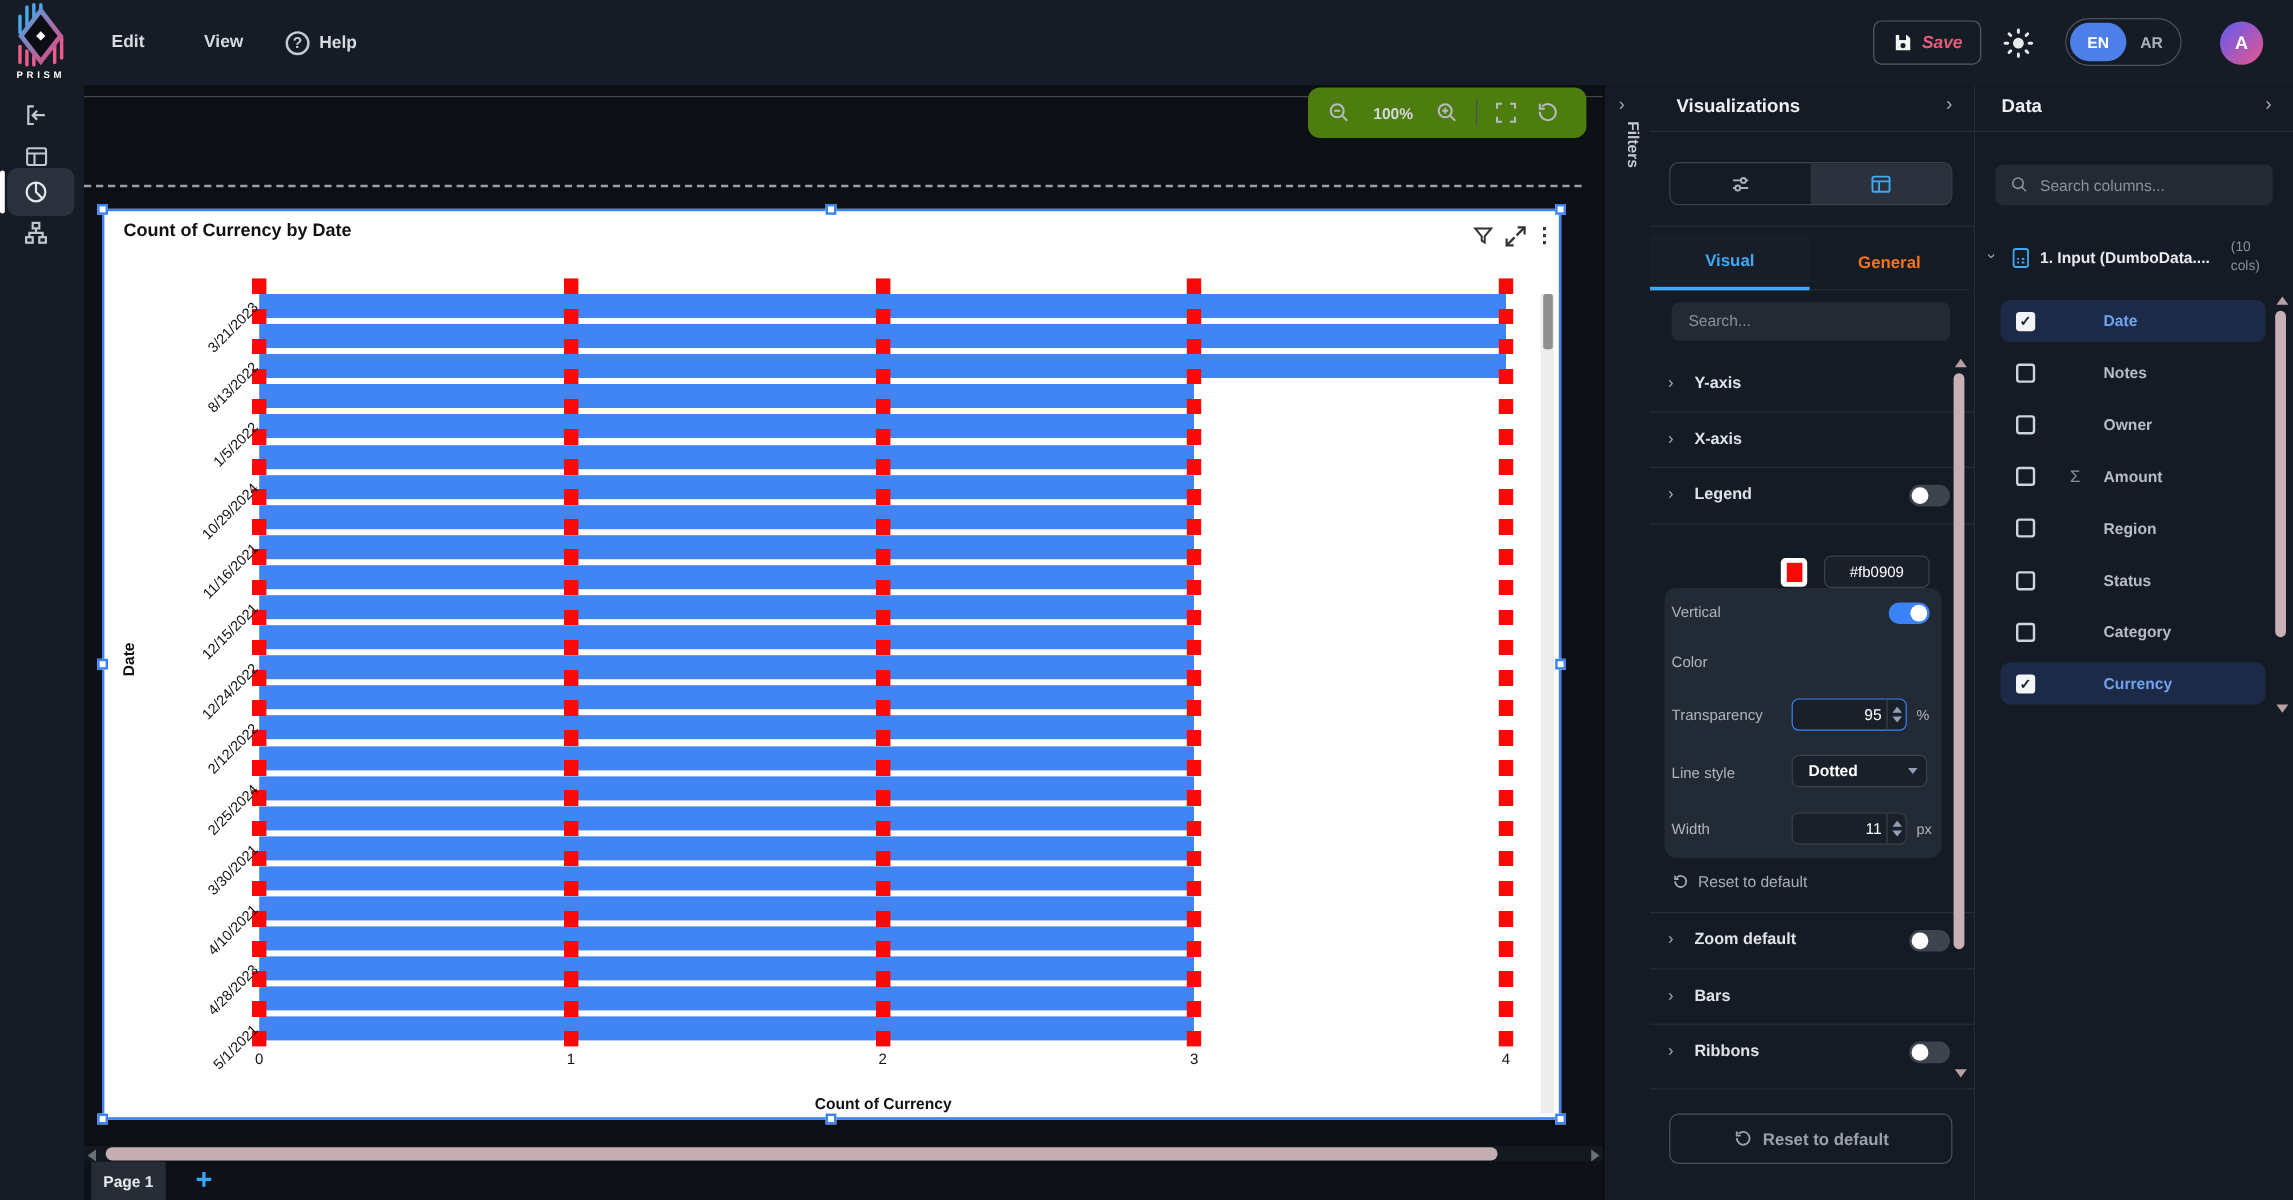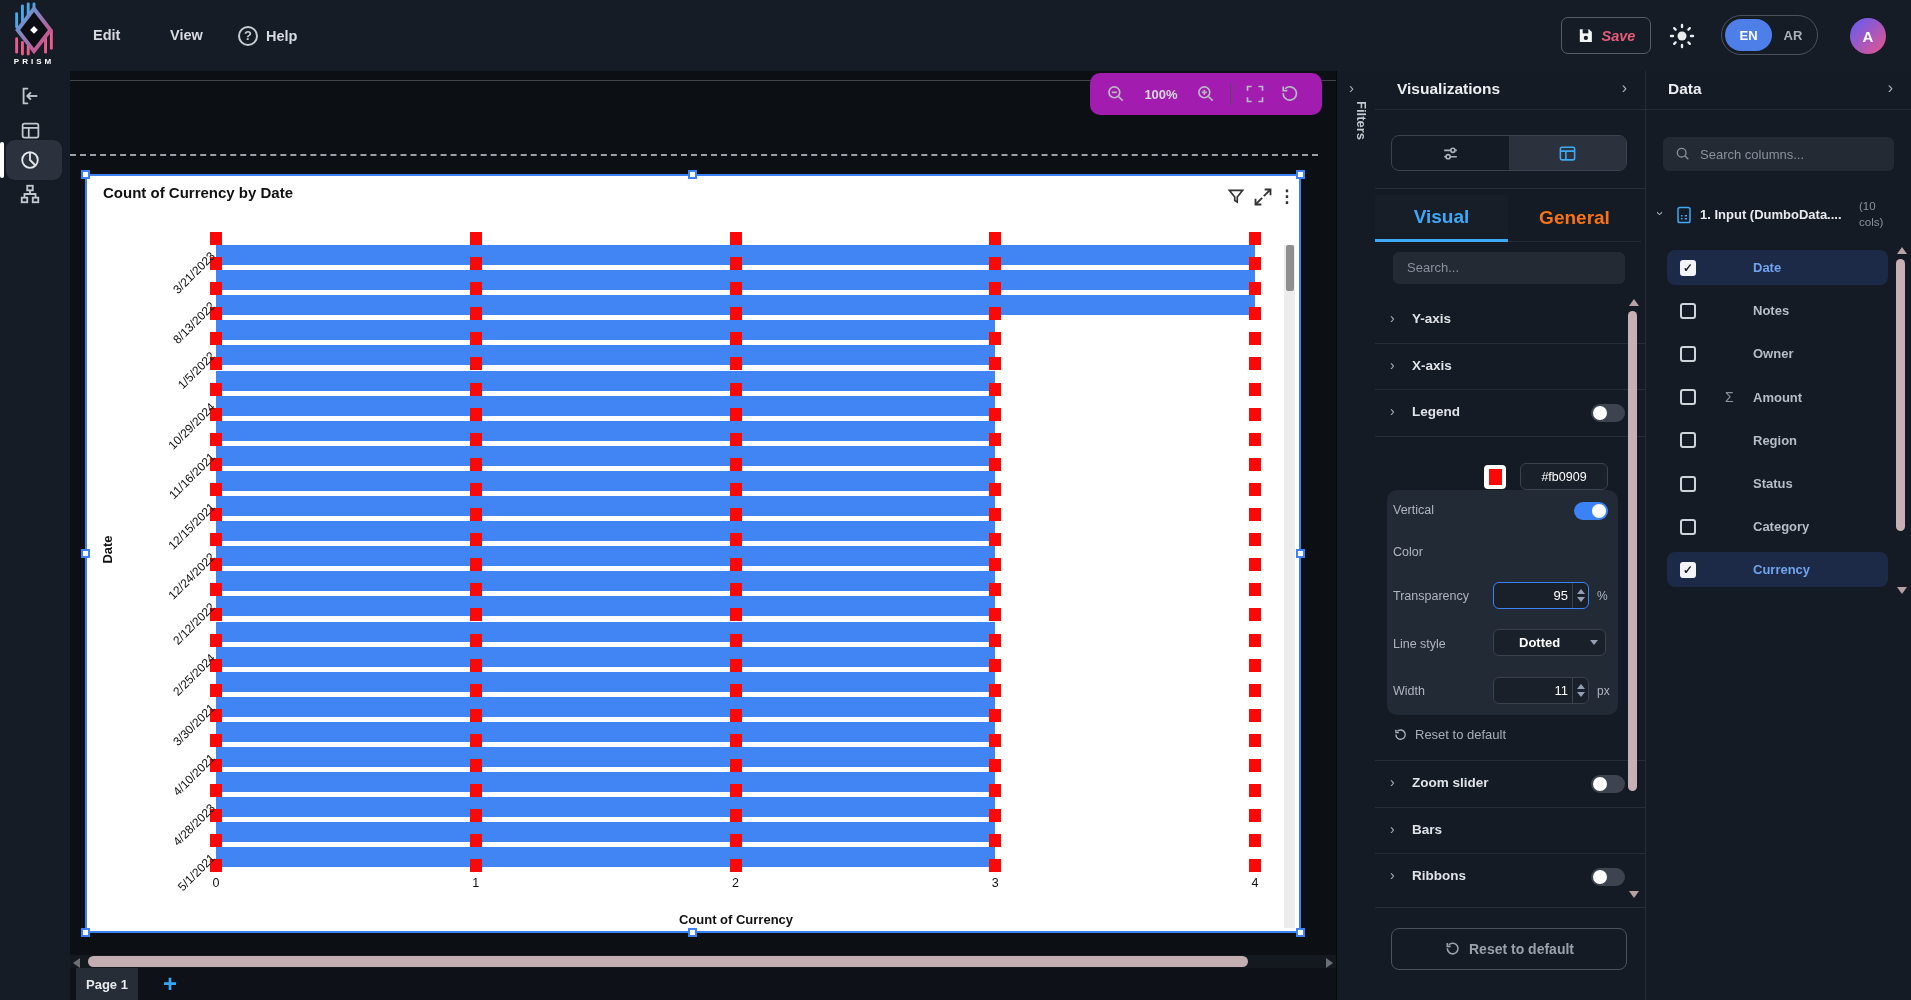--- a/index.html
+++ b/index.html
@@ -24,21 +24,21 @@
 
   
   #sidebar { position:absolute; left:0; top:71px; width:70px; height:929px; background:#161c25; z-index:40; }
   .side-ic { position:absolute; left:13px; width:34px; height:34px; display:flex; align-items:center; justify-content:center; }
   #side-active-bg { position:absolute; left:6px; top:69px; width:56px; height:40px; background:#2b323d; border-radius:9px; }
   #side-active-bar { position:absolute; left:0px; top:71px; width:4px; height:36px; background:#fff; border-radius:3px; }
 
   
   #canvas { position:absolute; left:70px; top:71px; width:1266px; height:929px; background:#0c0f14; }
   #canvas-topline { position:absolute; left:0; top:9px; width:1266px; height:1px; background:#42474e; }
-  #zoom-toolbar { position:absolute; left:1020px; top:2px; width:232px; height:42px; background:#a21caf; border-radius:10px; display:flex; align-items:center; padding:0 16px; gap:14px; z-index:5; }
+  #zoom-toolbar { position:absolute; left:1020px; top:2px; width:232px; height:42px; background:#4d7c0f; border-radius:10px; display:flex; align-items:center; padding:0 16px; gap:14px; z-index:5; }
   #zoom-level { color:#d5d8dc; font-size:13px; font-weight:bold; width:42px; text-align:center; }
   .tb-div { width:1px; height:22px; background:#4a4f56; }
   #page-dashed { position:absolute; left:0; top:83px; width:1248px; border-top:2px dashed #9aa0a8; }
 
   
   #widget { position:absolute; left:15px; top:103px; width:1216px; height:759px; background:#ffffff; border:2px solid #3b82f6; }
   .handle { position:absolute; width:9px; height:9px; background:#fff; border:2px solid #3b82f6; z-index:6; }
   #widget-title { position:absolute; left:16px; top:8px; color:#111; font-size:15px; font-weight:bold; }
   .w-icon { position:absolute; top:11px; width:20px; height:20px; }
   #w-kebab { color:#333; font-size:17px; font-weight:bold; line-height:20px; text-align:center; }
@@ -71,21 +71,21 @@
 
   
   #viz { position:absolute; left:1375px; top:71px; width:271px; height:929px; background:#151b24; border-right:1px solid #262d37; }
   .panel-header { position:absolute; left:0; top:0; width:100%; height:39px; border-bottom:1px solid #262d37; }
   .panel-title { position:absolute; left:22px; top:9px; color:#eceef1; font-size:15.5px; font-weight:bold; }
   .panel-chev { position:absolute; right:18px; top:8px; color:#aab1bb; font-size:16px; }
   #viz-switch { position:absolute; left:16px; top:64px; width:236px; height:36px; border:1px solid #3a424e; border-radius:8px; display:flex; overflow:hidden; }
   .viz-switch-half { flex:1; display:flex; align-items:center; justify-content:center; }
   #viz-switch-right { background:#2b323d; }
   #viz-divider1 { position:absolute; left:0; top:117px; width:271px; height:1px; background:#262d37; }
-  .viz-tab { position:absolute; top:124px; width:133px; height:47px; display:flex; align-items:center; justify-content:center; font-size:19px; font-weight:bold; }
+  .viz-tab { position:absolute; top:124px; width:133px; height:47px; display:flex; align-items:center; justify-content:center; font-size:14px; font-weight:bold; }
   #tab-visual { left:0; color:#3fa9f5; border-bottom:3px solid #3fa9f5; background:#171e28; }
   #tab-general { left:133px; color:#f97316; border-bottom:1px solid #262d37; }
   #viz-search { position:absolute; left:18px; top:181px; width:232px; height:32px; background:#232a34; border-radius:6px; color:#8a919c; font-size:13px; line-height:32px; padding-left:14px; }
   .acc-row { position:absolute; left:0; width:271px; height:47px; }
   .acc-chev { position:absolute; left:15px; top:14px; color:#aab1bb; font-size:14px; }
   .acc-label { position:absolute; left:37px; top:15px; color:#dfe3e8; font-size:13.5px; font-weight:bold; }
   .acc-line { position:absolute; left:0; width:271px; height:1px; background:#262d37; }
   .toggle { position:absolute; width:34px; height:18px; border-radius:9px; }
   .toggle .knob { position:absolute; top:2px; width:14px; height:14px; background:#fff; border-radius:50%; }
   .toggle.off { background:#3d4450; } .toggle.off .knob { left:2px; }
@@ -412,21 +412,21 @@
   <div class="num-input" style="left:118px; top:511px; width:96px; border-color:#3b82f6;padding-left:34px;">
     <div class="num-val">95</div>
     <div class="spinner">
         <div class="sp-up"></div>
         <div class="sp-dn"></div>
       </div>
   </div>
   <div class="unit" style="left:222px; top:518px">%</div>
 
   <div class="gc-label" style="top:566px">Line style</div>
-  <div class="num-input" style="left:118px; top:558px; width:113px;padding-left:12px;">
+  <div class="num-input" style="left:118px; top:558px; width:113px;">
     <div style="flex:1; text-align:left; padding-left:13px; font-weight:bold;">Dotted</div>
     <div style="width:22px; display:flex; justify-content:center;">
         <div class="sp-dn"></div>
       </div>
   </div>
 
   <div class="gc-label" style="top:613px">Width</div>
   <div class="num-input" style="left:118px; top:606px; width:96px;">
     <div class="num-val">11</div>
     <div class="spinner">
@@ -440,21 +440,21 @@
     <svg width="14" height="14" viewBox="0 0 24 24" fill="none" stroke="#a7aeb8" stroke-width="2.4">
       <path d="M5 11a8 8 0 1 0 2.3-5.3"></path>
         <path d="M5 3v5h5"></path>
     </svg>
     <span>Reset to default</span>
   </div>
 
   <div class="acc-line" style="top:689px"></div>
   <div class="acc-row" style="top:689px">
     <div class="acc-chev">›</div>
-    <div class="acc-label">Zoom slider</div>
+    <div class="acc-label">Zoom default</div>
     <div class="toggle off" style="left:216px; top:15px">
         <div class="knob"></div>
       </div>
   </div>
   <div class="acc-line" style="top:736px"></div>
   <div class="acc-row" style="top:736px">
     <div class="acc-chev">›</div>
     <div class="acc-label">Bars</div>
   </div>
   <div class="acc-line" style="top:782px"></div>

